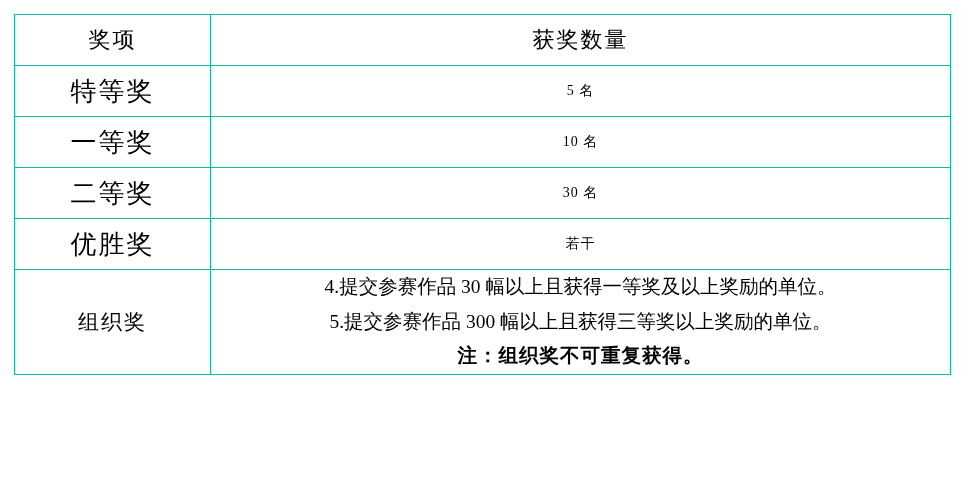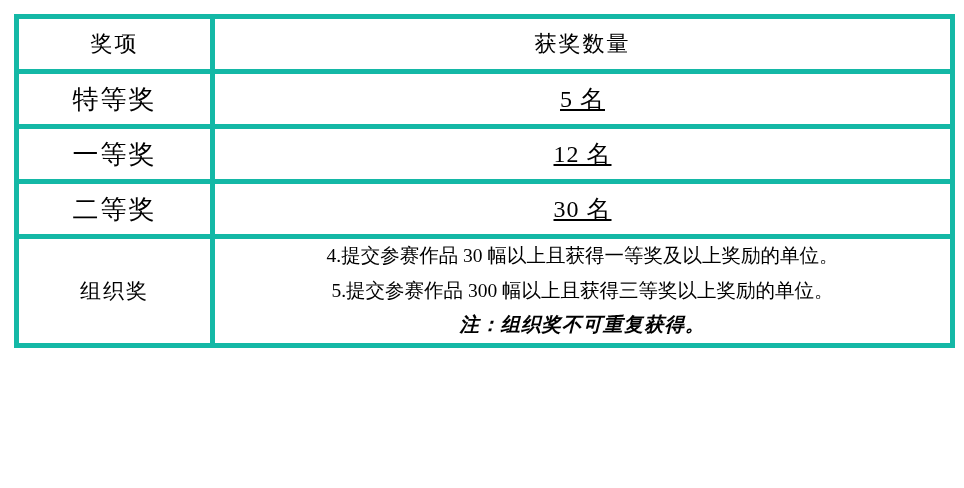--- a/index.html
+++ b/index.html
@@ -22,21 +22,21 @@
     padding: 14px 14px 14px 14px;
   }
   table.award-table {
     width: 936px;
     border-collapse: collapse;
     table-layout: fixed;
     margin: 0;
   }
   table.award-table td,
   table.award-table th {
-    border: 5px solid #14b8a6;
+    border: 1px solid #14b8a6;
     padding: 0;
     vertical-align: middle;
     text-align: center;
     font-weight: normal;
   }
   col.col-award { width: 196px; }
   col.col-count { width: 740px; }
 
   .header-cell {
     height: 50px;
@@ -45,43 +45,41 @@
     letter-spacing: 2px;
     font-family: "Liberation Serif", "DejaVu Serif", serif;
   }
   .award-cell {
     height: 50px;
     font-size: 26px;
     letter-spacing: 2px;
   }
   .count-cell {
     height: 50px;
-    font-size: 24px;
+    font-size: 14px;
     letter-spacing: 1px;
-    text-decoration: underline;
   }
   .org-award-cell {
     font-size: 21px;
     letter-spacing: 2px;
     font-family: Liberation Mono, monospace;
   }
   .org-detail-cell {
     text-align: left;
     padding: 10px 0 10px 14px;
     font-size: 19.5px;
     line-height: 1.78;
   }
   .org-line {
     display: block;
     white-space: nowrap;
   }
   .org-line.note {
     font-weight: bold;
     letter-spacing: 1px;
-    font-style: italic;
   }
 </style>
 </head>
 <body>
 
 <div class="page">
   <table class="award-table">
     <colgroup>
       <col class="col-award">
       <col class="col-count">
@@ -90,25 +88,29 @@
       <tr>
         <th class="header-cell">奖项</th>
         <th class="header-cell">获奖数量</th>
       </tr>
       <tr>
         <td class="award-cell">特等奖</td>
         <td class="count-cell">5 名</td>
       </tr>
       <tr>
         <td class="award-cell">一等奖</td>
-        <td class="count-cell">12 名</td>
+        <td class="count-cell">10 名</td>
       </tr>
       <tr>
         <td class="award-cell">二等奖</td>
         <td class="count-cell">30 名</td>
+      </tr>
+      <tr>
+        <td class="award-cell">优胜奖</td>
+        <td class="count-cell">若干</td>
       </tr>
       <tr>
         <td class="org-award-cell">组织奖</td>
         <td class="org-detail-cell">
           <span class="org-line">4.提交参赛作品 30 幅以上且获得一等奖及以上奖励的单位。</span>
           <span class="org-line">5.提交参赛作品 300 幅以上且获得三等奖以上奖励的单位。</span>
           <span class="org-line note">注：组织奖不可重复获得。</span>
         </td>
       </tr>
     </tbody>

